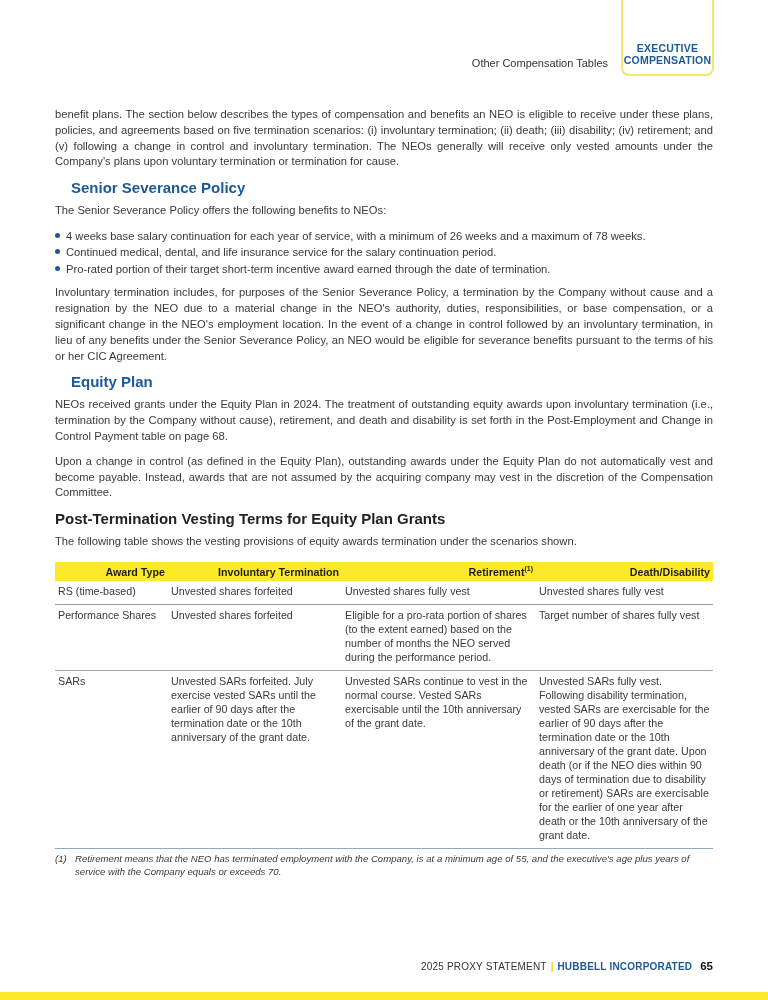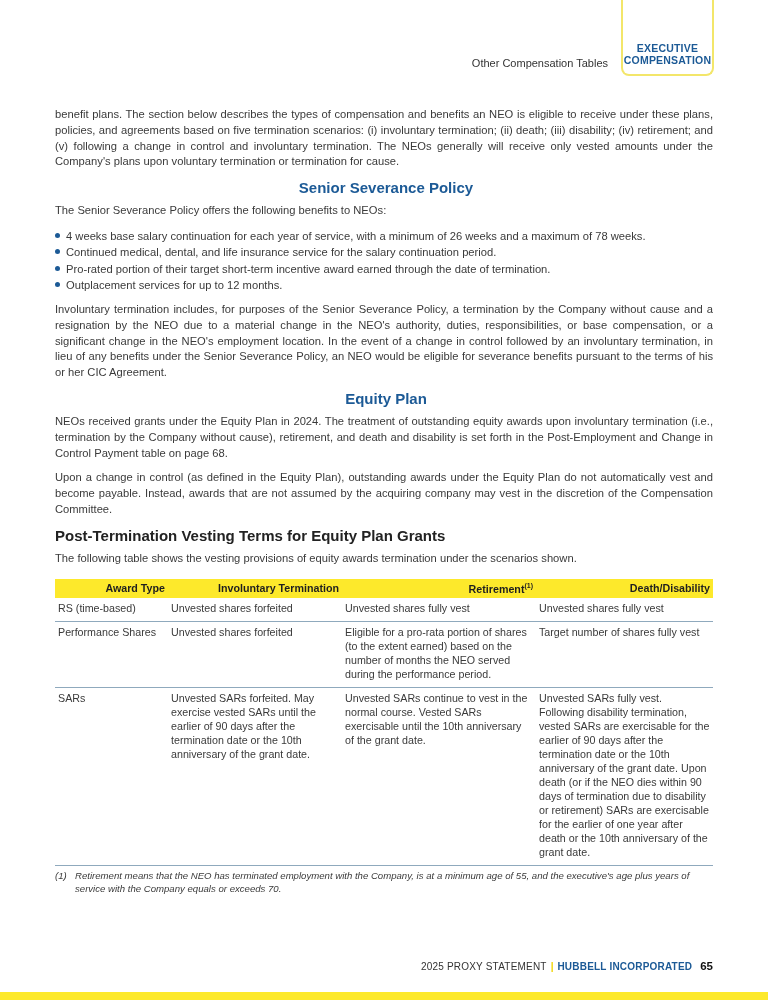--- a/index.html
+++ b/index.html
@@ -16,21 +16,21 @@
     background: #fff;
     display: flex; flex-direction: column; justify-content: flex-end; align-items: center;
     padding-bottom: 8px;
   }
   .section-tab span {
     font-weight: bold; color: #1c5a96; font-size: 10.5px; line-height: 12px; letter-spacing: 0.2px;
   }
 
   .content { position: absolute; left: 55px; top: 107px; width: 658px; }
   p.body { font-size: 11.2px; line-height: 15.8px; text-align: justify; margin-bottom: 9px; color: #3a3a3a; }
-  h2.section { font-size: 15px; font-weight: bold; color: #1c5a96; margin: 2px 0 7px 4px; text-align: center; }
+  h2.section { font-size: 15px; font-weight: bold; color: #1c5a96; margin: 2px 0 7px 16px; }
   h3.subsection { font-size: 15px; font-weight: bold; color: #222; margin: 3px 0 7px 0; }
 
   ul.bullets { list-style: none; margin-bottom: 8px; }
   ul.bullets li { position: relative; padding-left: 11px; font-size: 11.2px; line-height: 16.5px; }
   ul.bullets li::before {
     content: ""; position: absolute; left: 0; top: 5px; width: 5px; height: 5px; border-radius: 50%; background: #1c5a96;
   }
 
   table.vest { width: 658px; border-collapse: collapse; margin-top: 12px; font-size: 10.7px; }
   table.vest th {
@@ -65,21 +65,20 @@
 
 <div class="content">
   <p class="body">benefit plans. The section below describes the types of compensation and benefits an NEO is eligible to receive under these plans, policies, and agreements based on five termination scenarios: (i) involuntary termination; (ii) death; (iii) disability; (iv) retirement; and (v) following a change in control and involuntary termination. The NEOs generally will receive only vested amounts under the Company's plans upon voluntary termination or termination for cause.</p>
 
   <h2 class="section">Senior Severance Policy</h2>
   <p class="body">The Senior Severance Policy offers the following benefits to NEOs:</p>
   <ul class="bullets">
     <li>4 weeks base salary continuation for each year of service, with a minimum of 26 weeks and a maximum of 78 weeks.</li>
     <li>Continued medical, dental, and life insurance service for the salary continuation period.</li>
     <li>Pro-rated portion of their target short-term incentive award earned through the date of termination.</li>
-    <li>Outplacement services for up to 12 months.</li>
   </ul>
   <p class="body">Involuntary termination includes, for purposes of the Senior Severance Policy, a termination by the Company without cause and a resignation by the NEO due to a material change in the NEO's authority, duties, responsibilities, or base compensation, or a significant change in the NEO's employment location. In the event of a change in control followed by an involuntary termination, in lieu of any benefits under the Senior Severance Policy, an NEO would be eligible for severance benefits pursuant to the terms of his or her CIC Agreement.</p>
 
   <h2 class="section">Equity Plan</h2>
   <p class="body">NEOs received grants under the Equity Plan in 2024. The treatment of outstanding equity awards upon involuntary termination (i.e., termination by the Company without cause), retirement, and death and disability is set forth in the Post-Employment and Change in Control Payment table on page 68.</p>
   <p class="body">Upon a change in control (as defined in the Equity Plan), outstanding awards under the Equity Plan do not automatically vest and become payable. Instead, awards that are not assumed by the acquiring company may vest in the discretion of the Compensation Committee.</p>
 
   <h3 class="subsection">Post-Termination Vesting Terms for Equity Plan Grants</h3>
   <p class="body">The following table shows the vesting provisions of equity awards termination under the scenarios shown.</p>
 
@@ -106,21 +105,21 @@
         <td>Unvested shares fully vest</td>
       </tr>
       <tr>
         <td>Performance Shares</td>
         <td>Unvested shares forfeited</td>
         <td>Eligible for a pro-rata portion of shares (to the extent earned) based on the number of months the NEO served during the performance period.</td>
         <td>Target number of shares fully vest</td>
       </tr>
       <tr>
         <td>SARs</td>
-        <td>Unvested SARs forfeited. May exercise vested SARs until the earlier of 90 days after the termination date or the 10th anniversary of the grant date.</td>
+        <td>Unvested SARs forfeited. July exercise vested SARs until the earlier of 90 days after the termination date or the 10th anniversary of the grant date.</td>
         <td>Unvested SARs continue to vest in the normal course. Vested SARs exercisable until the 10th anniversary of the grant date.</td>
         <td>Unvested SARs fully vest. Following disability termination, vested SARs are exercisable for the earlier of 90 days after the termination date or the 10th anniversary of the grant date. Upon death (or if the NEO dies within 90 days of termination due to disability or retirement) SARs are exercisable for the earlier of one year after death or the 10th anniversary of the grant date.</td>
       </tr>
     </tbody>
   </table>
 
   <div class="footnote">
     <span class="fn-mark">(1)</span>
     <span>Retirement means that the NEO has terminated employment with the Company, is at a minimum age of 55, and the executive's age plus years of service with the Company equals or exceeds 70.</span>
   </div>

